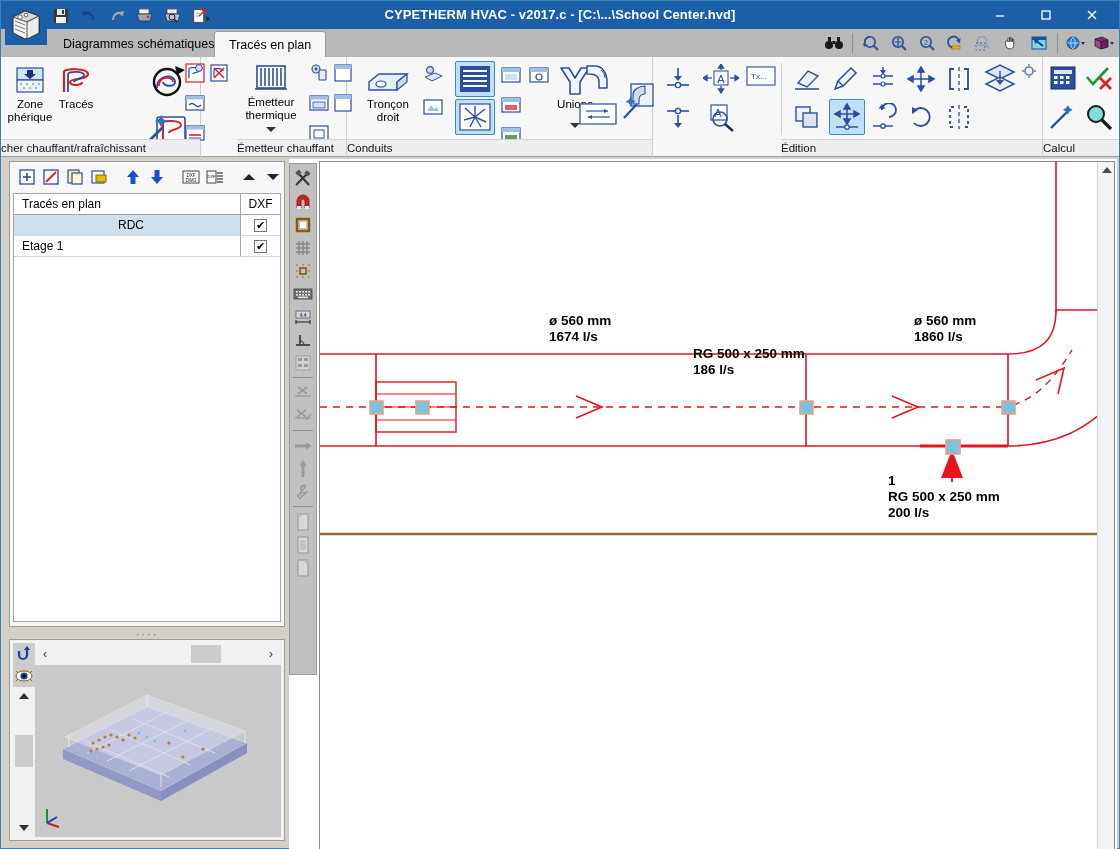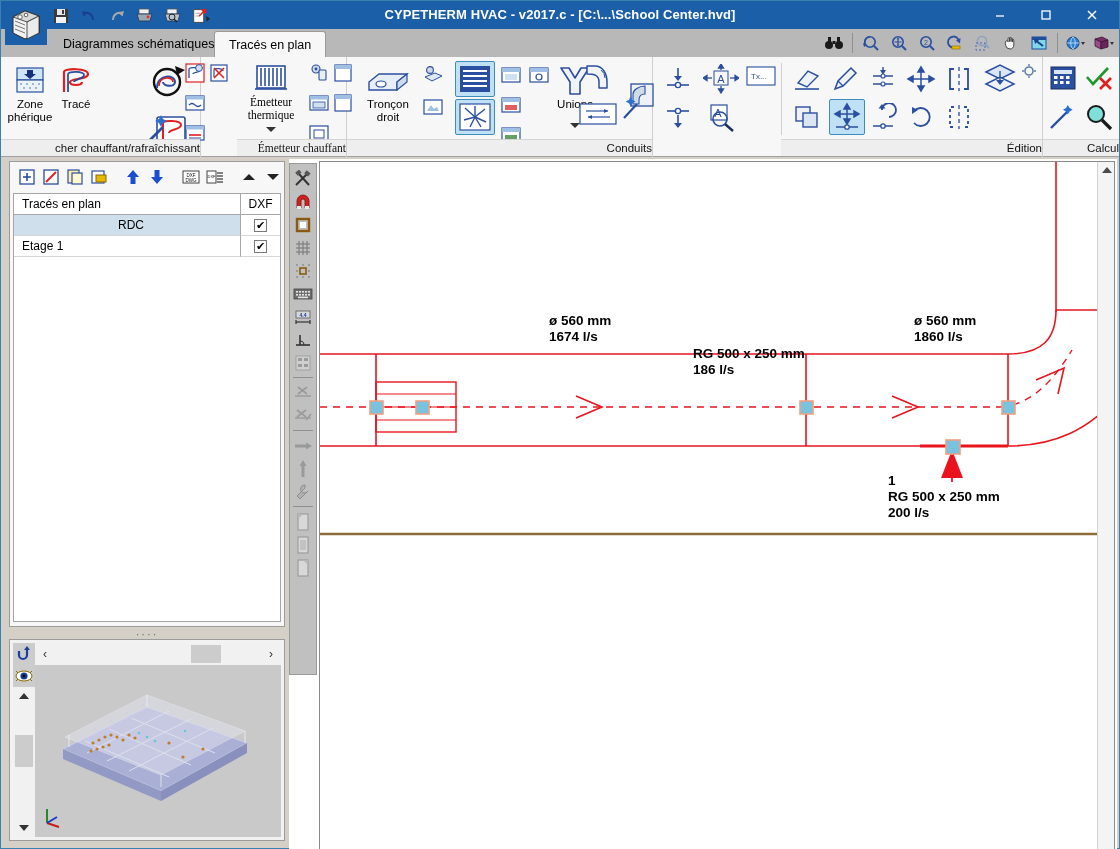--- a/index.html
+++ b/index.html
@@ -89,21 +89,21 @@
     position: absolute; left: 0; top: 56px; width: 1118px; height: 100px;
     background: #f7f7f7;
     border-bottom: 1px solid #a0a0a0;
   }
   .rgroup {
     position: absolute; top: 0; height: 100px;
     border-right: 1px solid #cfcfcf;
   }
   .rgroup-label {
     position: absolute; bottom: 1px; left: 0; right: 0; height: 17px;
-    text-align: right; font-size: 11.5px; color: #111;
+    text-align: left; font-size: 11.5px; color: #111;
     background: #eeeeee; border-top: 1px solid #d4d4d4;
     line-height: 17px; overflow: hidden; white-space: nowrap;
   }
   .bigbtn {
     position: absolute; top: 3px; width: 62px; height: 76px;
     display: flex; flex-direction: column; align-items: center;
     font-size: 11.5px; color: #000; text-align: center; line-height: 13px;
   }
   .bigbtn .glyph { height: 38px; display: flex; align-items: flex-end; justify-content: center; }
   .smallbtn {
@@ -412,21 +412,21 @@
         <div>Zone<br>phérique</div>
       </div>
 
       <div class="bigbtn" style="left:44px;">
         <div class="glyph">
           <svg width="36" height="34" viewBox="0 0 36 34">
             <path d="M6,28 L6,8 C6,4 30,4 30,10 C30,16 12,14 12,18 C12,22 24,22 24,18" fill="none" stroke="#e02020" stroke-width="2.2"></path>
             <path d="M10,28 L10,10 C10,7 26,7 26,11 C26,15 16,15 16,18" fill="none" stroke="#2b4fa0" stroke-width="1.8"></path>
           </svg>
         </div>
-        <div>Tracé</div>
+        <div>Tracés</div>
       </div>
 
 
       <div class="smallbtn" style="left:146px; top:4px; width:44px; height:40px;">
         <svg width="40" height="38" viewBox="0 0 40 38">
           <circle cx="18" cy="20" r="13" fill="none" stroke="#111" stroke-width="2.4"></circle>
           <path d="M8,26 C8,12 26,12 26,20 C26,26 14,24 14,20" fill="none" stroke="#2b4fa0" stroke-width="2"></path>
           <path d="M10,24 C10,14 24,14 24,20" fill="none" stroke="#e02020" stroke-width="1.6"></path>
           <polygon points="26,4 36,8 28,13" fill="#111"></polygon>
         </svg>
@@ -467,21 +467,21 @@
           <rect x="2" y="4" width="18" height="14" fill="#fff" stroke="#2b4fa0" stroke-width="1.2"></rect>
           <rect x="2" y="4" width="18" height="3.5" fill="#9fc0e4"></rect>
           <line x1="5" y1="13" x2="17" y2="13" stroke="#e02020" stroke-width="1.6"></line>
           <line x1="5" y1="16" x2="17" y2="16" stroke="#2b4fa0" stroke-width="1"></line>
         </svg>
       </div>
 
       <div class="rgroup-label">cher chauffant/rafraîchissant</div>
     </div>
 
-    <div class="rgroup" style="left:236px; width:110px;font-family:Liberation Serif, serif;">
+    <div class="rgroup" style="left:236px; width:110px;">
       <div class="bigbtn" style="left:0px; width:68px;">
         <div class="glyph">
           <svg width="40" height="34" viewBox="0 0 40 34">
             <rect x="6" y="4" width="28" height="22" fill="#fff" stroke="#2b4fa0" stroke-width="1.6"></rect>
             <g stroke="#2b4fa0" stroke-width="1.6">
               <line x1="10" y1="6" x2="10" y2="24"></line>
                 <line x1="14" y1="6" x2="14" y2="24"></line>
               <line x1="18" y1="6" x2="18" y2="24"></line>
                 <line x1="22" y1="6" x2="22" y2="24"></line>
               <line x1="26" y1="6" x2="26" y2="24"></line>

